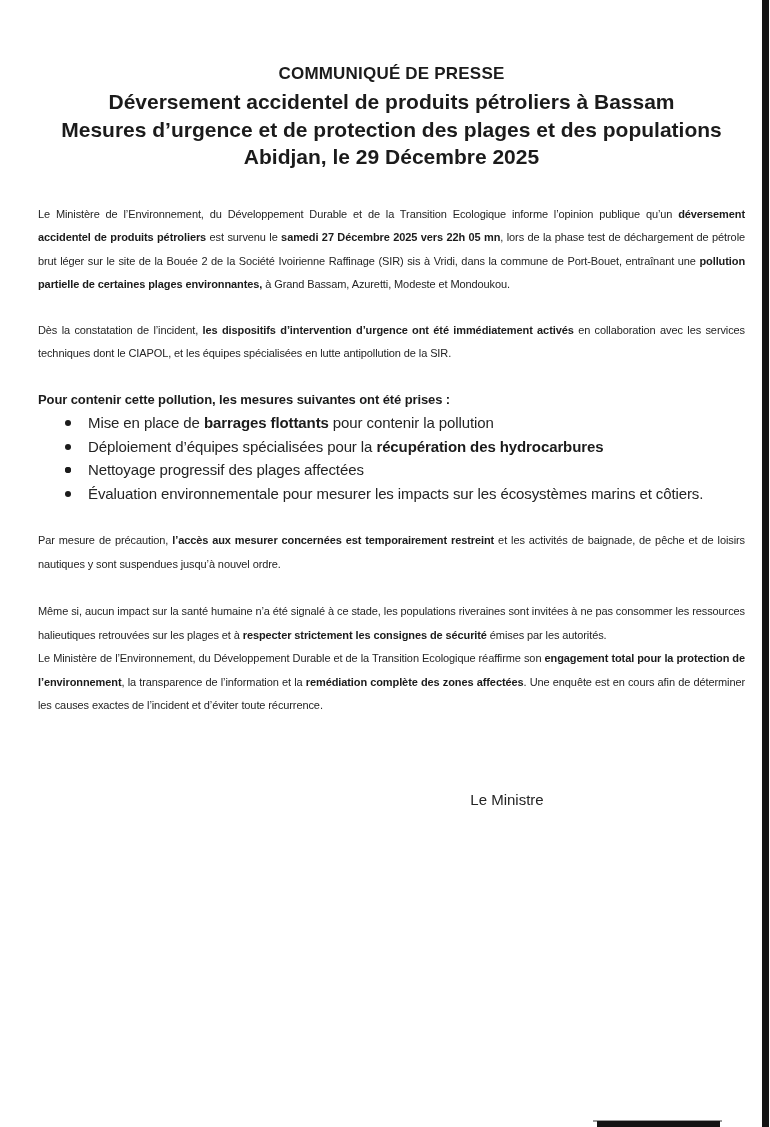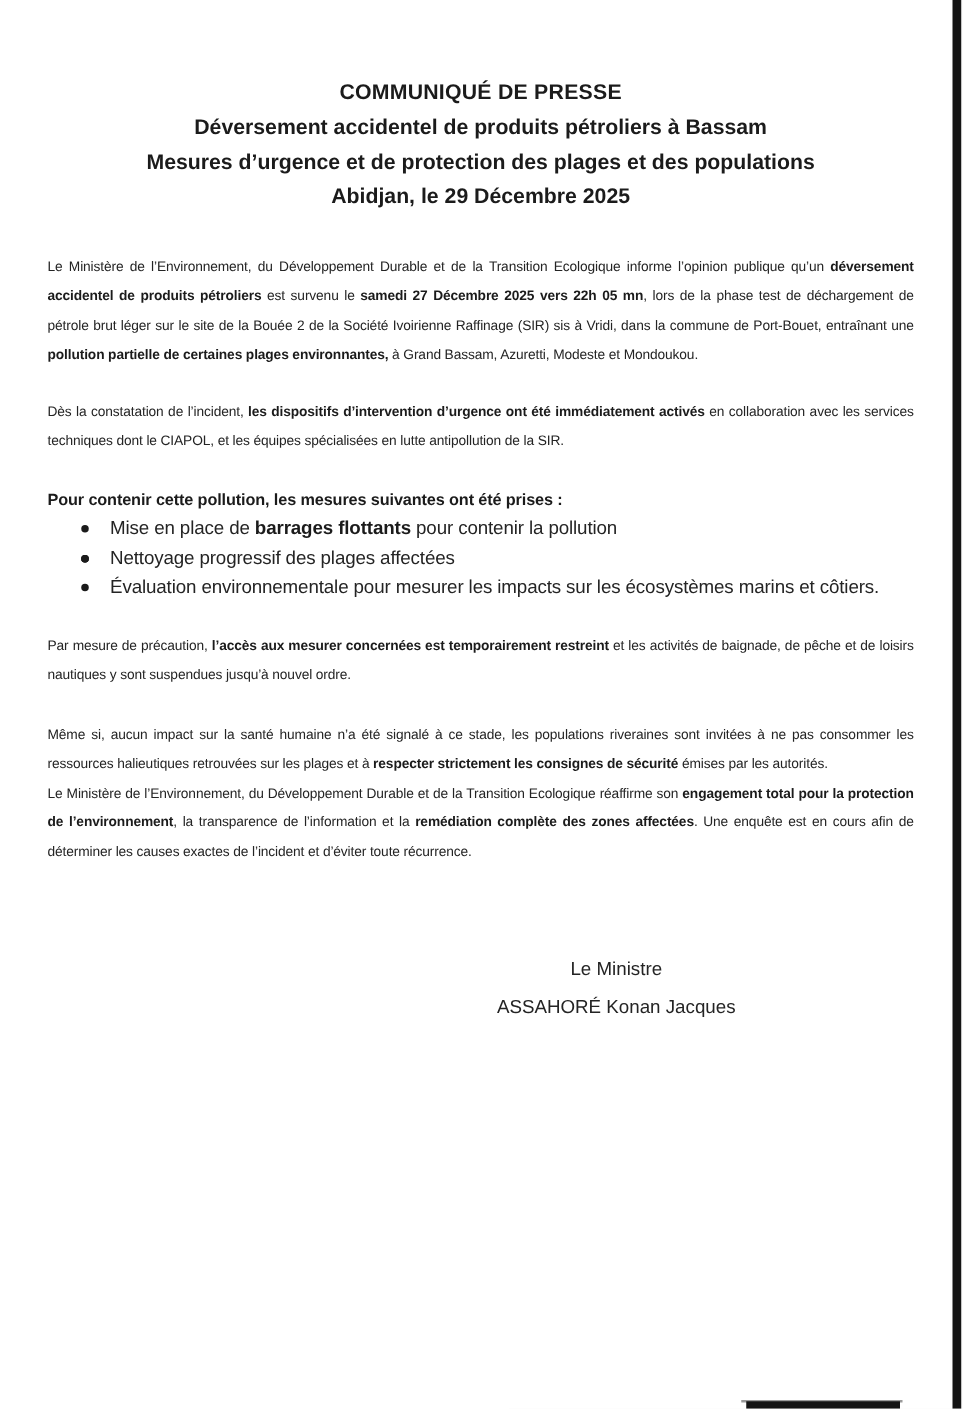--- a/index.html
+++ b/index.html
@@ -10,32 +10,32 @@
   }
   .page {
     position: relative;
     width: 770px; height: 1127px;
     background: #ffffff;
     overflow: hidden;
     color: #242424;
   }
   .content {
     position: relative;
-    padding: 0 39px 0 38px;
+    padding: 0 25px 0 38px;
   }
   .b { font-weight: 700; color: #1b1b1b; }
 
   
   .doc-header { margin-top: 60px; text-align: center; }
   .doc-title {
     font-size: 17px; font-weight: 700; color: #1b1b1b;
     line-height: 28px; letter-spacing: 0.2px;
   }
   .doc-subtitle {
-    font-size: 17px; font-weight: 700; color: #1b1b1b;
+    font-size: 21px; font-weight: 700; color: #1b1b1b;
     line-height: 27.5px;
   }
 
   
   .para {
     margin: 22px 0 0 0;
     font-size: 11px; line-height: 23.5px;
     text-align: justify;
     letter-spacing: -0.1px;
   }
@@ -117,20 +117,21 @@
 
     <p class="measures-heading">Pour contenir cette pollution, les mesures suivantes ont été prises :</p>
 
     <ul class="measures-list">
       <li>
         <span class="dot"></span>
         <span><span>Mise en place de </span><span class="b">barrages flottants</span><span> pour contenir la pollution</span></span>
       </li>
       <li>
         <span class="dot"></span>
+        <span><span>Déploiement d’équipes spécialisées pour la </span><span class="b">récupération des hydrocarbures</span></span>
       </li>
       <li>
         <span class="dot"></span>
       </li>
       <li>
         <span class="dot"></span>
         <span><span>Nettoyage progressif des plages affectées</span></span>
       </li>
       <li>
         <span class="dot"></span>
@@ -139,21 +140,20 @@
     </ul>
 
     <p class="para gap24"><span>Par mesure de précaution, </span><span class="b">l’accès aux mesurer concernées est temporairement restreint</span><span> et les activités de baignade, de pêche et de loisirs nautiques y sont suspendues jusqu’à nouvel ordre.</span></p>
 
     <p class="para gap24"><span>Même si, aucun impact sur la santé humaine n’a été signalé à ce stade, les populations riveraines sont invitées à ne pas consommer les ressources halieutiques retrouvées sur les plages et à </span><span class="b">respecter strictement les consignes de sécurité</span><span> émises par les autorités.</span></p>
 
     <p class="para no-gap"><span>Le Ministère de l’Environnement, du Développement Durable et de la Transition Ecologique réaffirme son </span><span class="b">engagement total pour la protection de l’environnement</span><span>, la transparence de l’information et la </span><span class="b">remédiation complète des zones affectées</span><span>. Une enquête est en cours afin de déterminer les causes exactes de l’incident et d’éviter toute récurrence.</span></p>
 
     <div class="signature">
       <div class="sig-role">Le Ministre</div>
-      <div class="sig-name">ASSAHORÉ Konan Jacques</div>
     </div>
 
   </div>
 
   <div class="edge-bar"></div>
   <div class="bottom-bar-shadow"></div>
   <div class="bottom-bar"></div>
 </div>
 
 </body></html>

